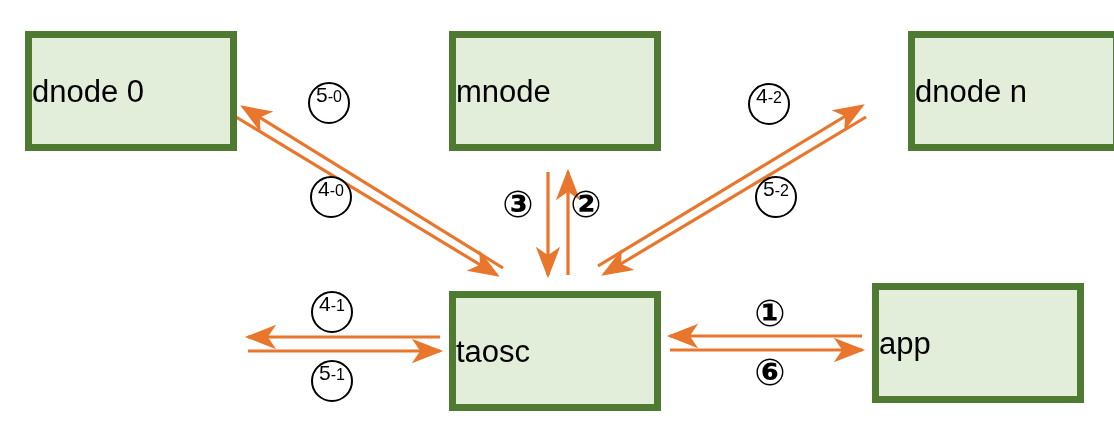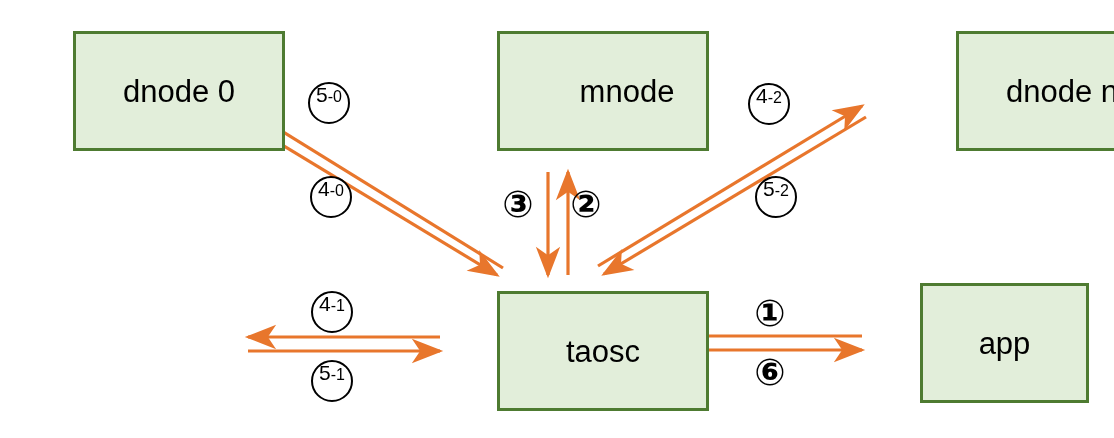--- a/index.html
+++ b/index.html
@@ -21,25 +21,23 @@
     position: absolute;
     left: 0;
     top: 0;
     width: 1114px;
     height: 438px;
   }
   .node-box {
     position: absolute;
     box-sizing: border-box;
     background: #E2EEDA;
-    border: 3px solid #000000;
+    border: 7px solid #000000;
     display: flex;
     align-items: center;
-    justify-content: center;
-    margin-left: 48px;
   }
   .node-label {
     font-family: "Liberation Sans", sans-serif;
     font-size: 31px;
     color: #000000;
     line-height: 1;
     letter-spacing: 0px;
     white-space: nowrap;
   }
   .badge {
@@ -123,34 +121,34 @@
 
     <g>
       <line x1="670" y1="350" x2="862" y2="350" stroke="#E8762C" stroke-width="3.2" marker-end="url(#ah)"></line>
     </g>
   </svg>
 
   <div class="node-box" id="node-dnode0" style="left: 25px; top: 31px; width: 212px; height: 120px; background: rgb(226, 238, 218); border-color: rgb(78, 123, 49);">
     <span class="node-label">dnode 0</span>
   </div>
 
-  <div class="node-box" id="node-mnode" style="left: 449px; top: 31px; width: 212px; height: 120px; background: rgb(226, 238, 218); border-color: rgb(78, 123, 49); padding-left: 48px;">
+  <div class="node-box" id="node-mnode" style="left: 449px; top: 31px; width: 212px; height: 120px; background: rgb(226, 238, 218); border-color: rgb(78, 123, 49);">
     <span class="node-label">mnode</span>
   </div>
 
   <div class="node-box" id="node-dnoden" style="left: 908px; top: 31px; width: 212px; height: 120px; background: rgb(226, 238, 218); border-color: rgb(78, 123, 49);">
     <span class="node-label">dnode n</span>
   </div>
 
 
   <div class="node-box" id="node-taosc" style="left: 449px; top: 291px; width: 212px; height: 120px; background: rgb(226, 238, 218); border-color: rgb(78, 123, 49);">
     <span class="node-label">taosc</span>
   </div>
 
-  <div class="node-box" id="node-app" style="left: 872px; top: 283px; width: 169px; height: 120px; background: rgb(226, 238, 218); border-color: rgb(78, 123, 49);">
+  <div class="node-box" id="node-app" style="left: 872px; top: 283px; width: 212px; height: 120px; background: rgb(226, 238, 218); border-color: rgb(78, 123, 49);">
     <span class="node-label">app</span>
   </div>
 
   <div class="badge" id="badge-5-0" style="width: 42px; height: 42px; left: 308px; top: 82px; border-color: rgb(0, 0, 0);">
     <span class="badge-main">5</span>
     <span class="badge-sub">-</span>
     <span class="badge-sub">0</span>
   </div>
 
   <div class="badge" id="badge-4-0" style="width: 42px; height: 42px; left: 310px; top: 176px; border-color: rgb(0, 0, 0);">

